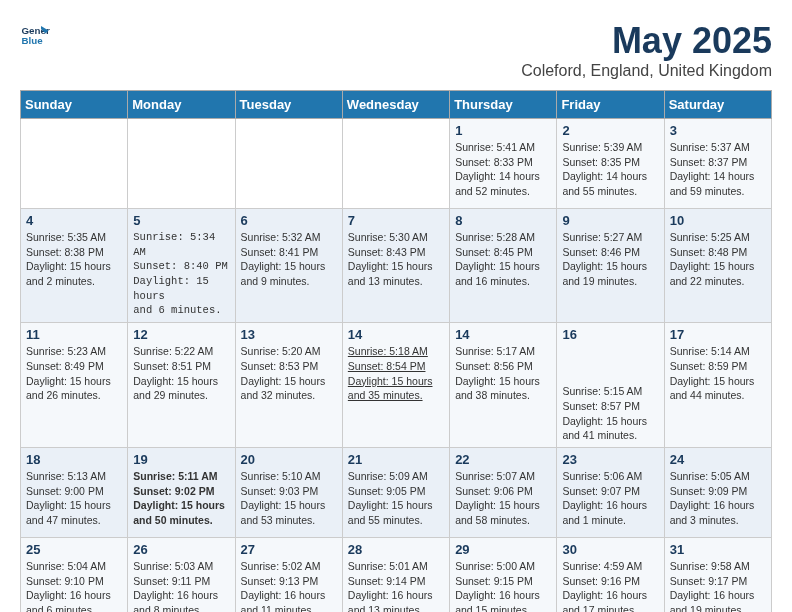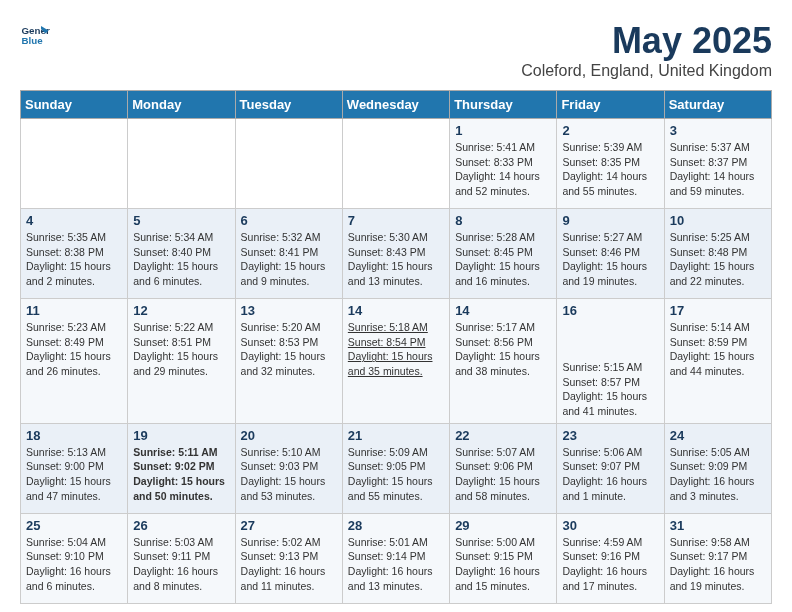--- a/index.html
+++ b/index.html
@@ -143,21 +143,21 @@
       <tr>
         <td>
           <span class="day-number">4</span>
           <div class="day-info" style="white-space: pre-line;">Sunrise: 5:35 AM
 Sunset: 8:38 PM
 Daylight: 15 hours
 and 2 minutes.</div>
         </td>
         <td>
           <span class="day-number">5</span>
-          <div class="day-info" style="white-space: pre-line;">Sunrise: 5:34 AM
+          <div class="day-info" style="white-space: pre-line; font-family: Liberation Mono, monospace;">Sunrise: 5:34 AM
 Sunset: 8:40 PM
 Daylight: 15 hours
 and 6 minutes.</div>
         </td>
         <td>
           <span class="day-number">6</span>
           <div class="day-info" style="white-space: pre-line;">Sunrise: 5:32 AM
 Sunset: 8:41 PM
 Daylight: 15 hours
 and 9 minutes.</div>

